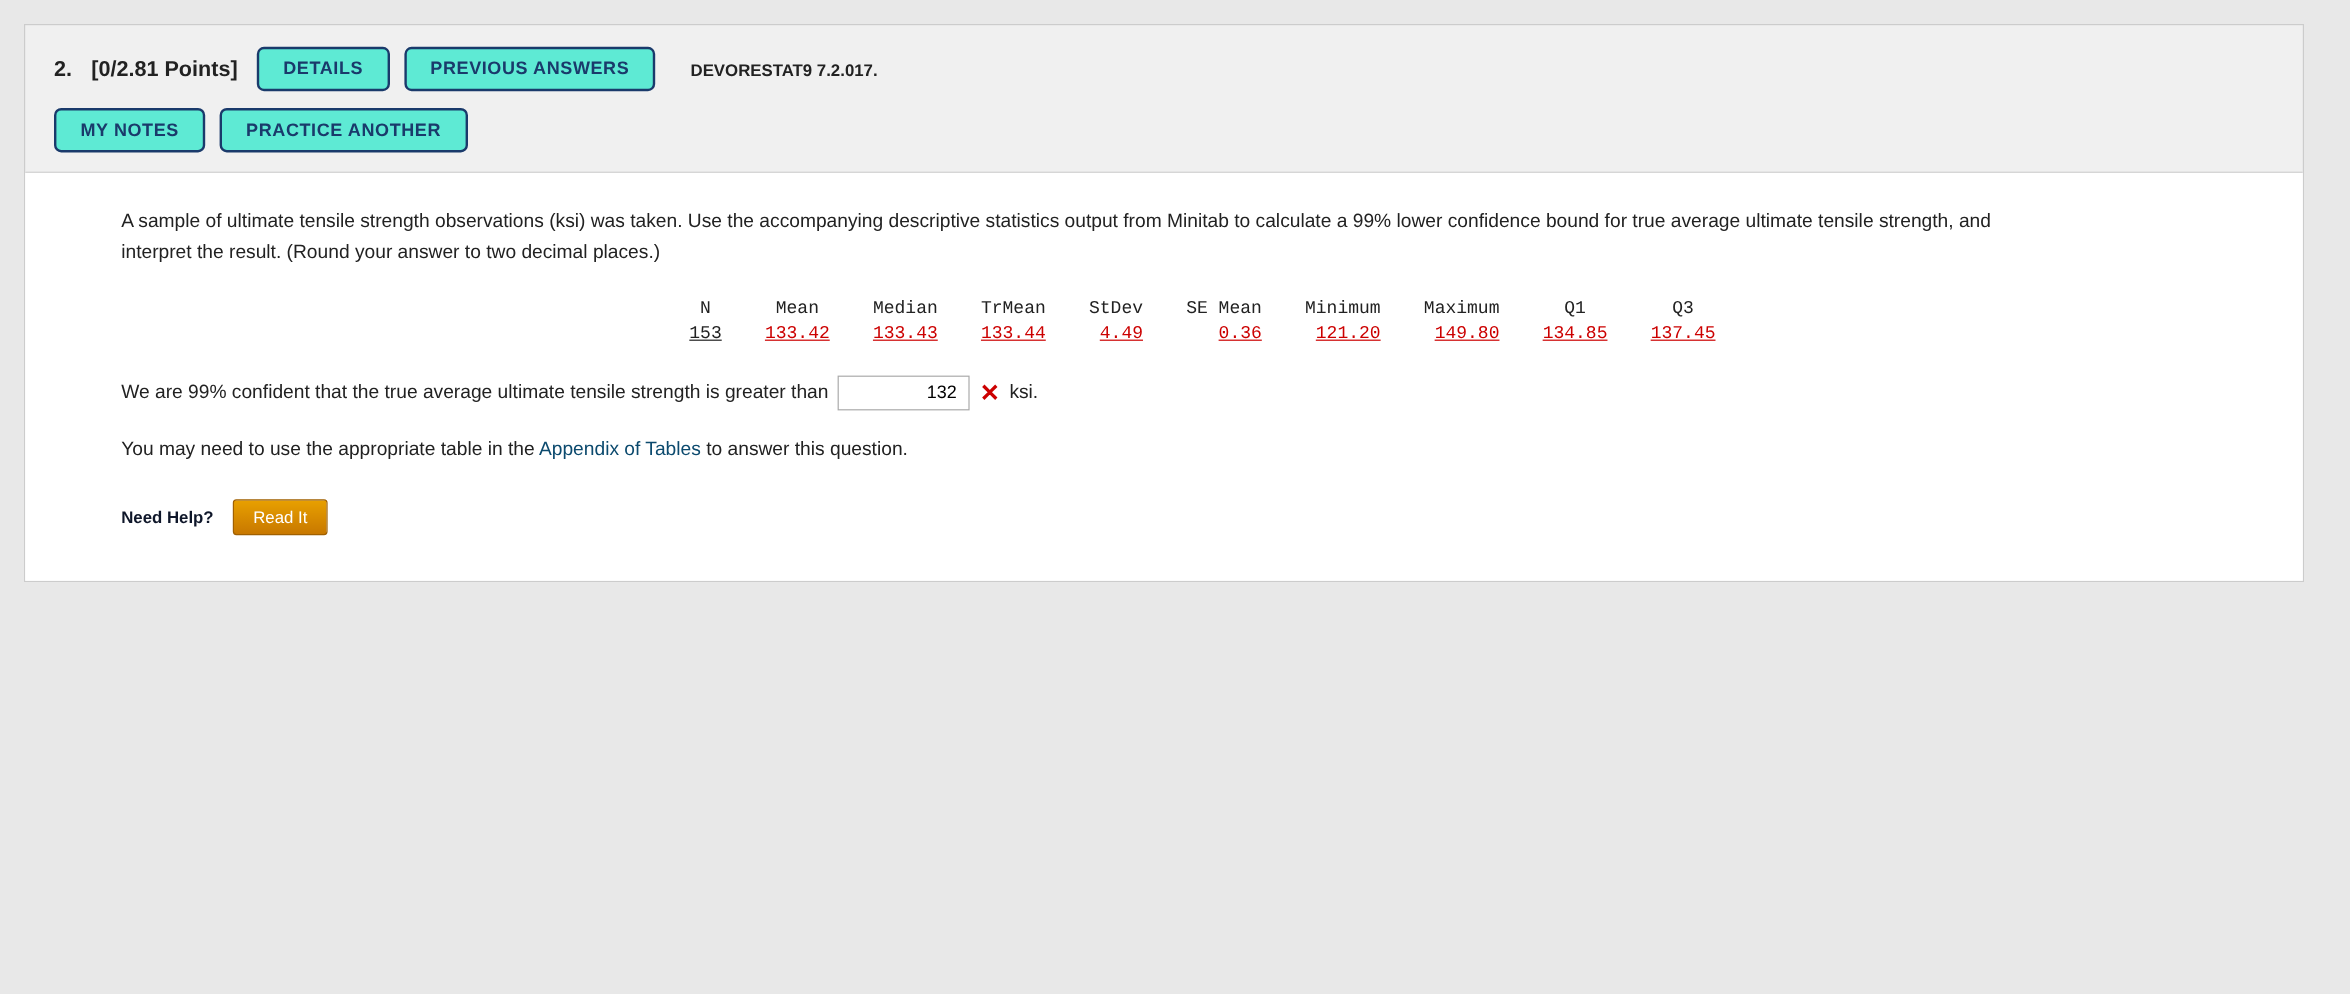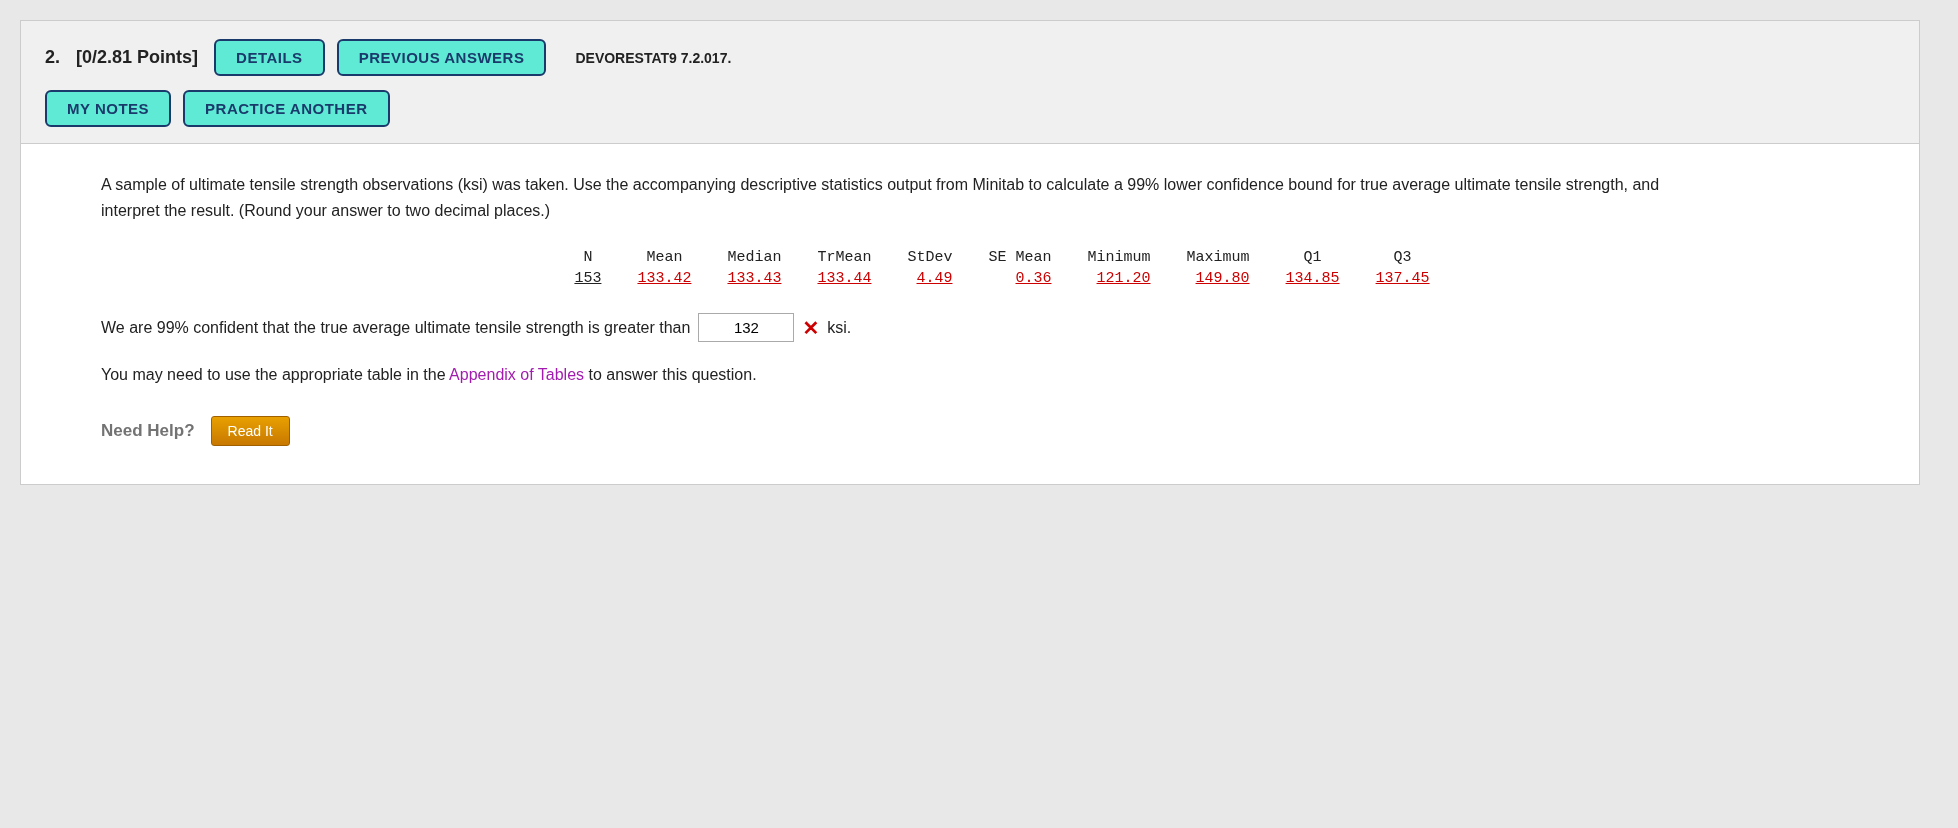--- a/index.html
+++ b/index.html
@@ -95,48 +95,48 @@
       margin-bottom: 20px;
       display: flex;
       align-items: center;
       gap: 8px;
       flex-wrap: wrap;
     }
     .answer-input {
       border: 1px solid #aaa;
       padding: 5px 10px;
       font-size: 15px;
-      width: 96px;
-      text-align: center;
+      width: 110px;
+      text-align: right;
     }
     .x-icon {
       color: #cc0000;
       font-size: 20px;
       font-weight: bold;
     }
     .appendix-row {
       font-size: 16px;
       color: #222;
       margin-bottom: 28px;
       line-height: 1.6;
     }
     .appendix-link {
-      color: #a21caf;
+      color: #0c4a6e;
       text-decoration: none;
       cursor: pointer;
     }
     .need-help-row {
       display: flex;
       align-items: center;
       gap: 16px;
       margin-bottom: 10px;
     }
     .need-help-label {
-      color: #737373;
-      font-size: 17px;
+      color: #0f172a;
+      font-size: 14px;
       font-weight: bold;
     }
     .btn-read-it {
       background: linear-gradient(to bottom, #e8a000, #c87800);
       border: 1px solid #a06000;
       color: white;
       font-size: 14px;
       font-weight: normal;
       padding: 6px 16px;
       cursor: pointer;

